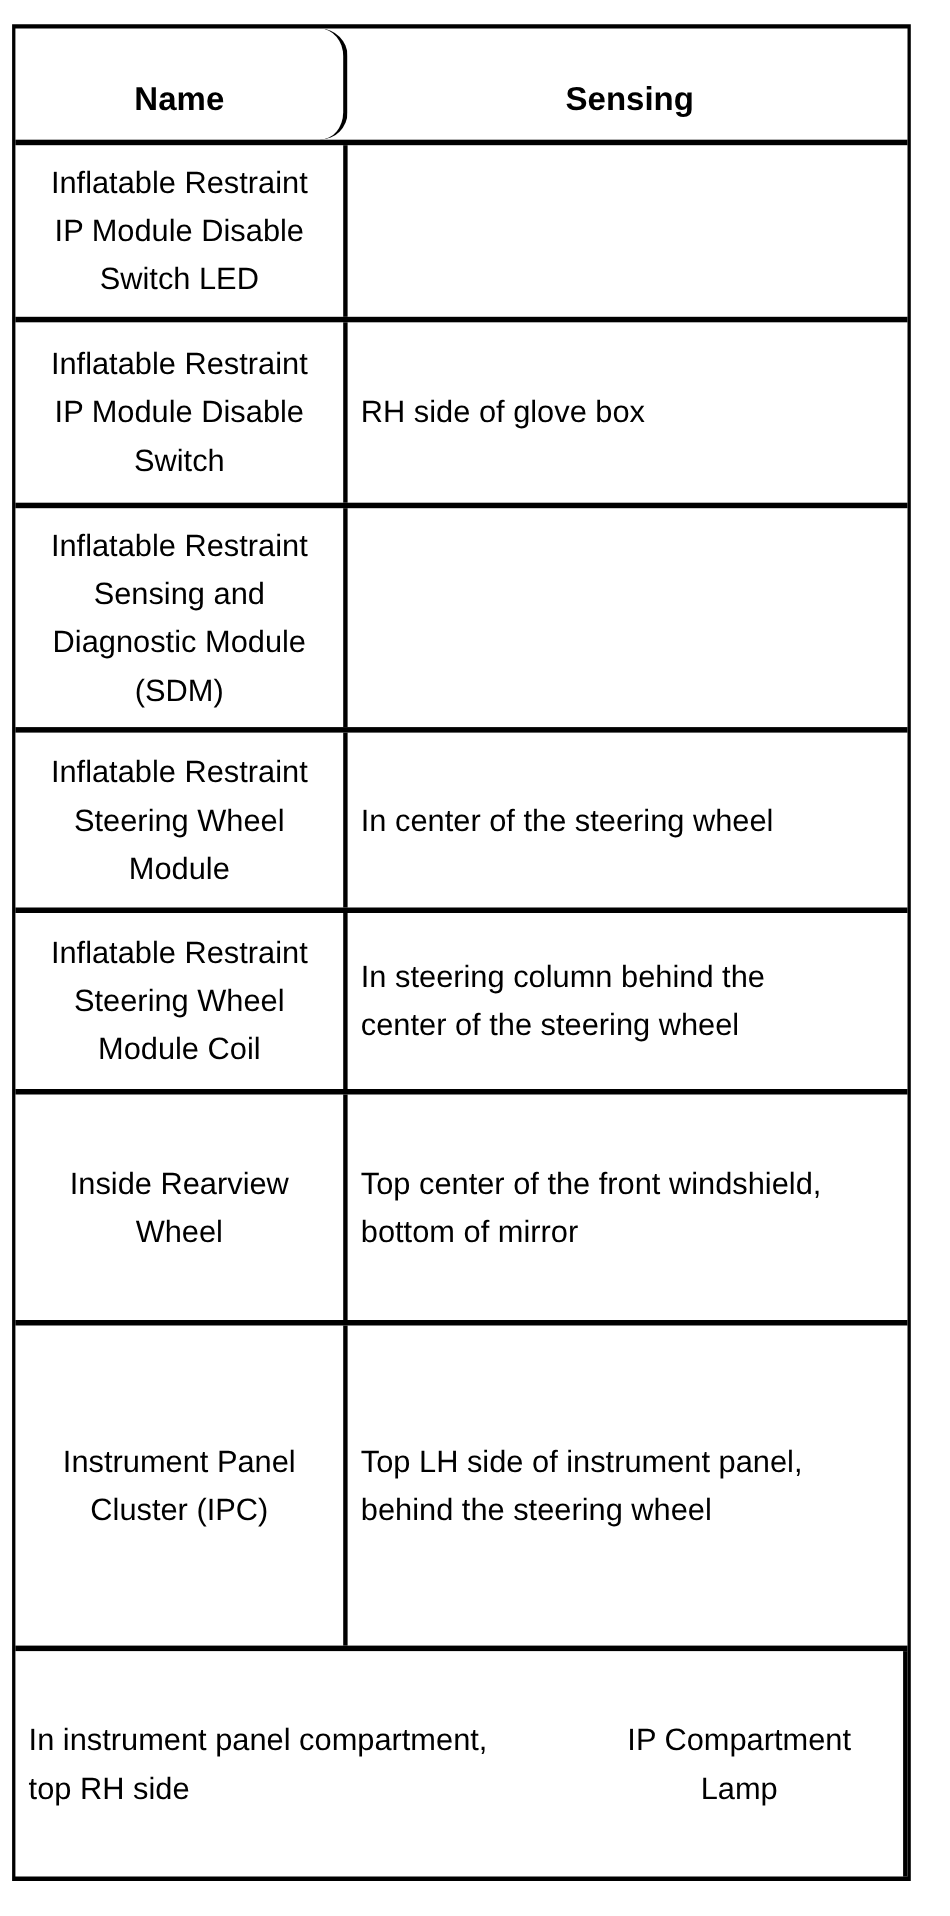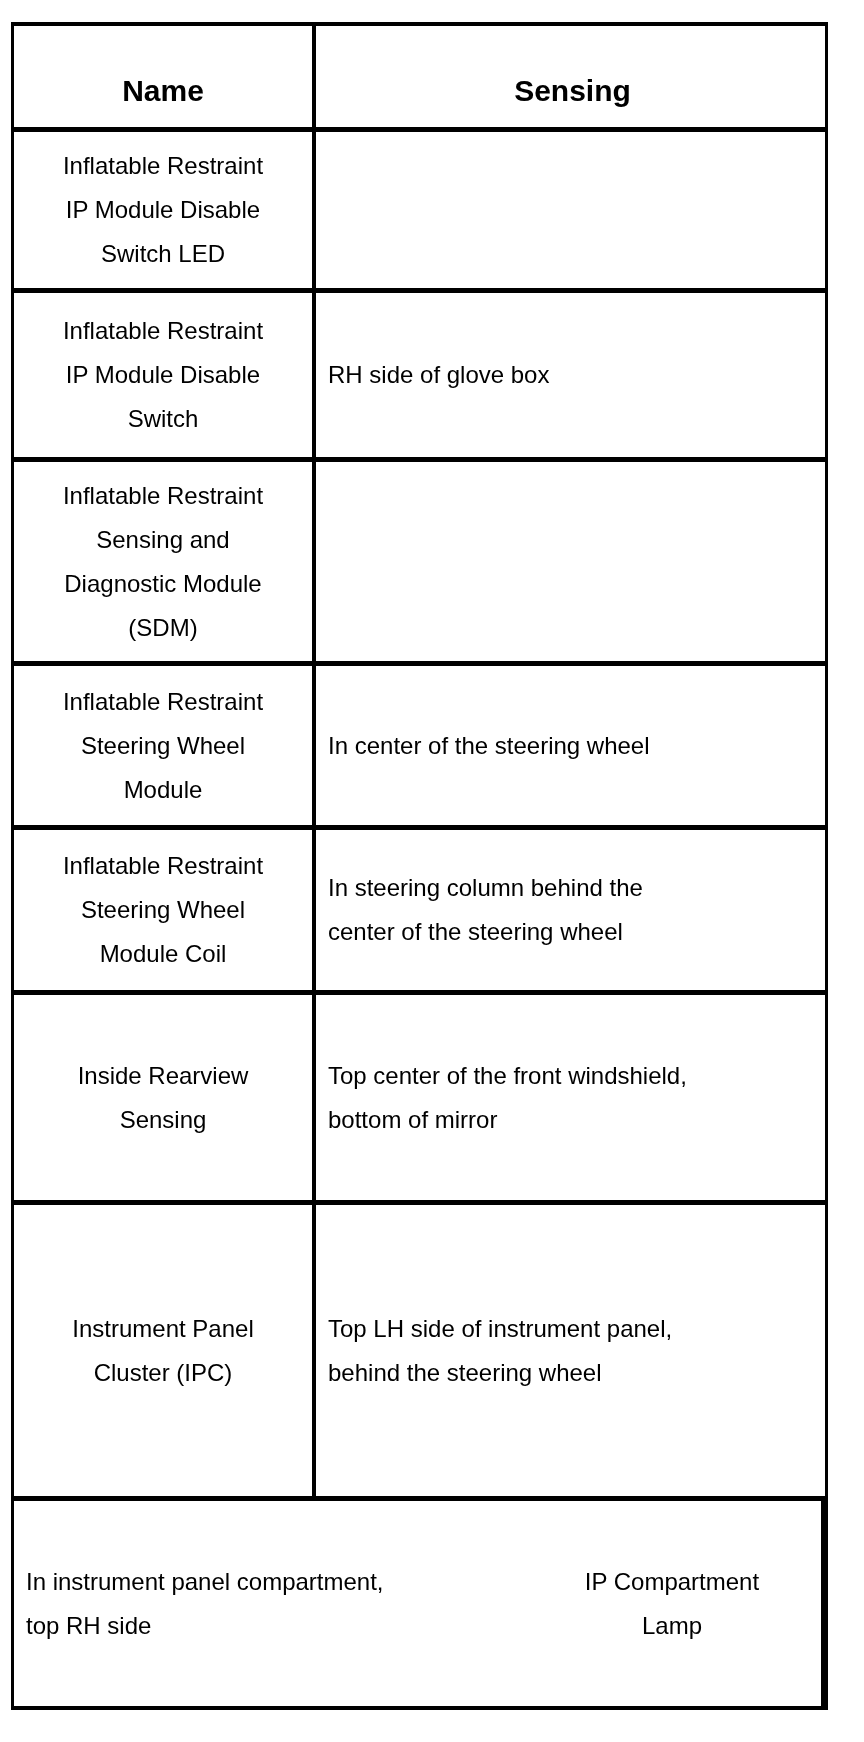--- a/index.html
+++ b/index.html
@@ -30,21 +30,21 @@
     display: flex;
     box-sizing: border-box;
     border-bottom: 5px solid #000000;
   }
   .row.last {
     border-bottom: none;
   }
   .cell {
     box-sizing: border-box;
     white-space: pre-line;
-    font-size: 24px;
+    font-size: 28px;
     line-height: 44px;
   }
   .cell.name {
     width: 302px;
     border-right: 4px solid #000000;
     display: flex;
     align-items: center;
     justify-content: center;
     text-align: center;
   }
@@ -56,20 +56,21 @@
     padding-right: 8px;
     text-align: left;
   }
   .row.header .cell {
     font-weight: bold;
     font-size: 30px;
     align-items: flex-end;
     padding-bottom: 14px;
     justify-content: center;
     text-align: center;
+    border-radius: 25px;
   }
   .row.header { height: 106px; }
   .r1 { height: 161px; }
   .r2 { height: 169px; }
   .r3 { height: 204px; }
   .r4 { height: 164px; }
   .r5 { height: 165px; }
   .r6 { height: 210px; }
   .r7 { height: 296px; }
   .r8 { height: 205px; }
@@ -115,21 +116,21 @@
     <div class="row r5">
       <div class="cell name">Inflatable Restraint
 Steering Wheel
 Module Coil</div>
       <div class="cell loc">In steering column behind the
 center of the steering wheel</div>
     </div>
 
     <div class="row r6">
       <div class="cell name">Inside Rearview
-Sensing</div>
+Wheel</div>
       <div class="cell loc">Top center of the front windshield,
 bottom of mirror</div>
     </div>
 
     <div class="row r7">
       <div class="cell name">Instrument Panel
 Cluster (IPC)</div>
       <div class="cell loc">Top LH side of instrument panel,
 behind the steering wheel</div>
     </div>

